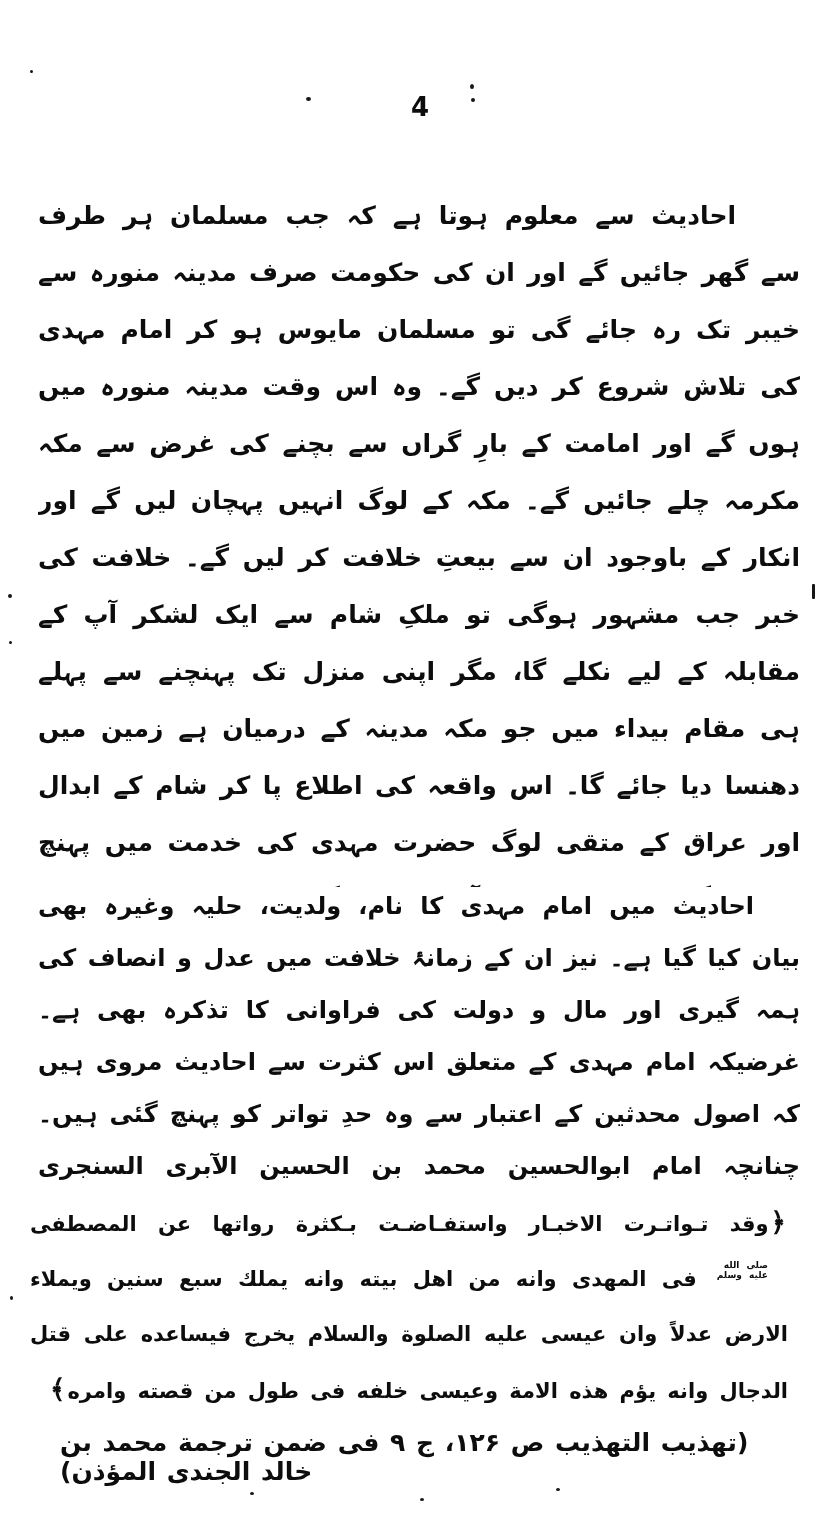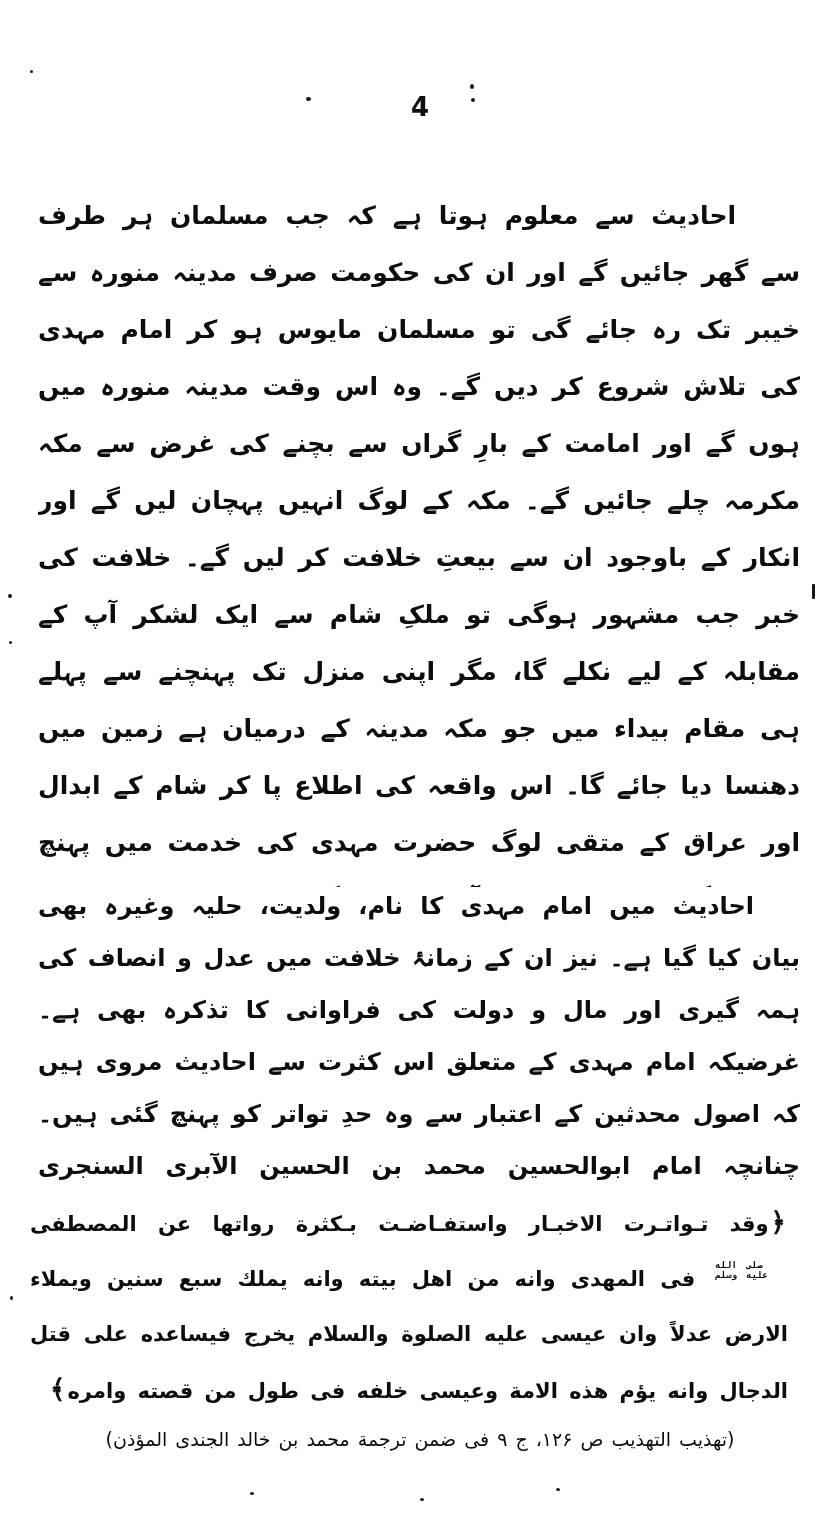--- a/index.html
+++ b/index.html
@@ -54,32 +54,31 @@
   }
   .ornament{
     font-size:1.25em;
     font-weight:bold;
     padding:0 2px;
   }
   .saw{
     display:inline-block;
     font-size:9px;
     line-height:1.1;
-    text-align:left;
+    text-align:right;
     vertical-align:8px;
     margin:0 20px;
     font-weight:bold;
-    font-family:Liberation Mono, monospace;
   }
   .footnote{
     position:absolute;
     top:1428px;right:60px;left:60px;
-    text-align:center;
-    font-size:19px;
-    font-weight:normal;
+    text-align:left;
+    font-size:25px;
+    font-weight:bold;
     direction:rtl;
     word-spacing:2px;
   }
   .speck{
     position:absolute;
     background:#161616;
     border-radius:50%;
   }
   .speck.bar{border-radius:1px;}
 </style>

